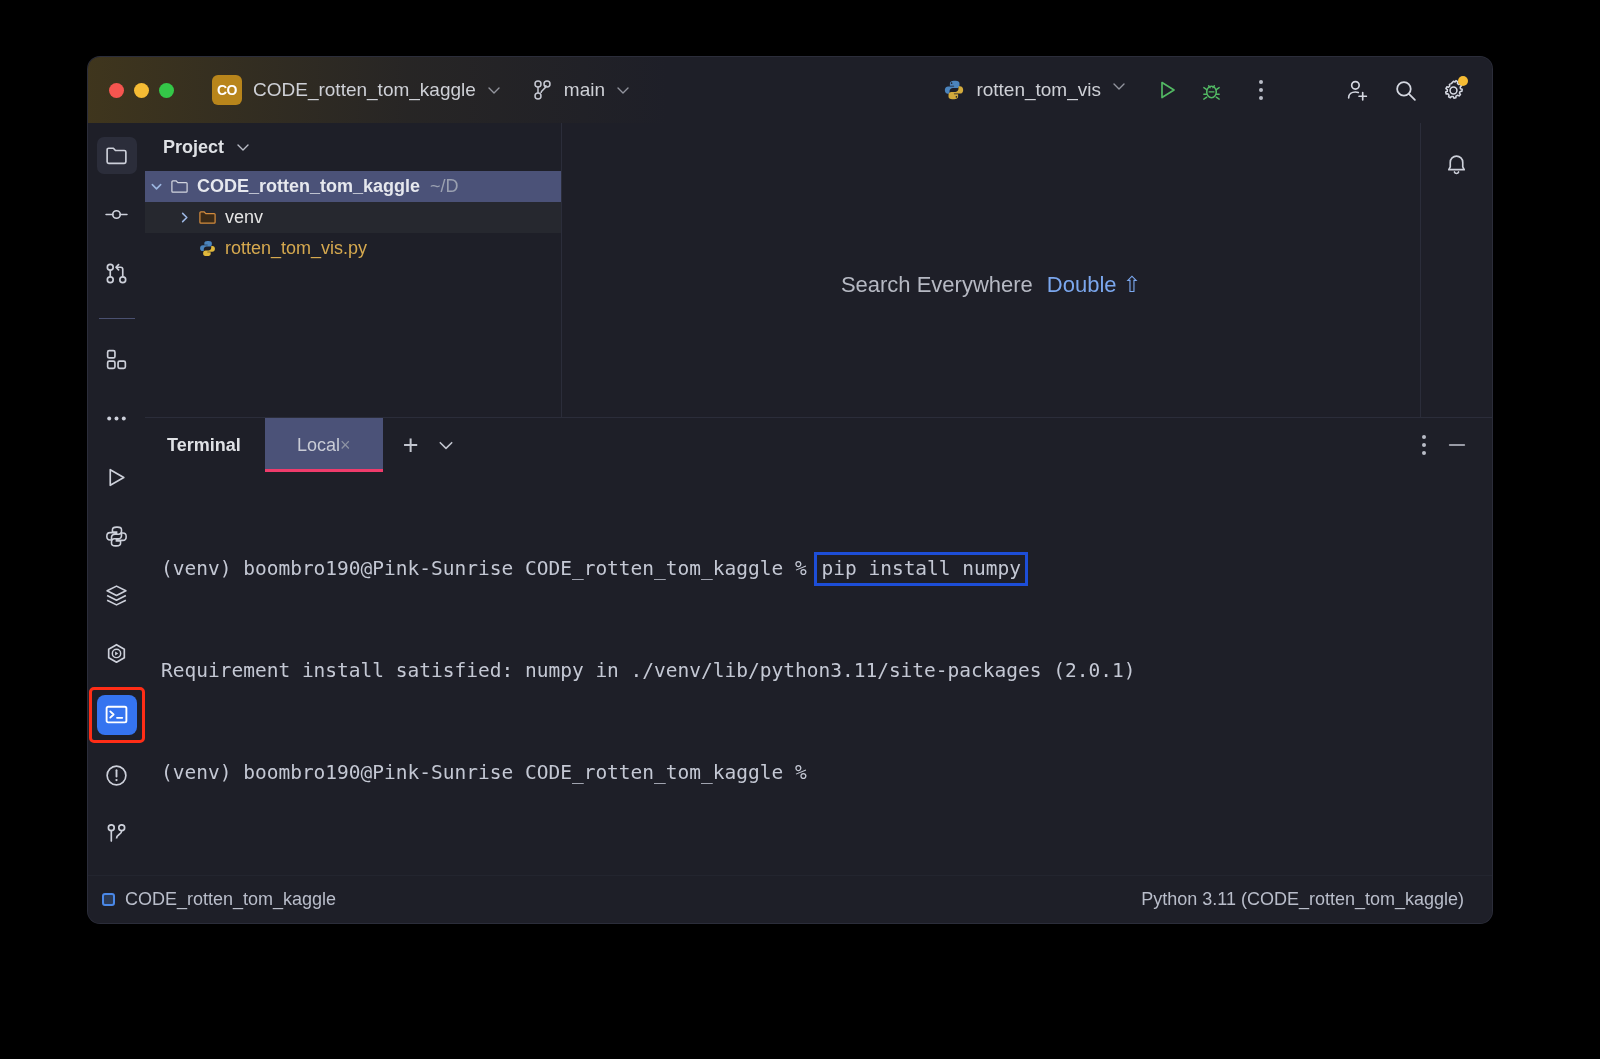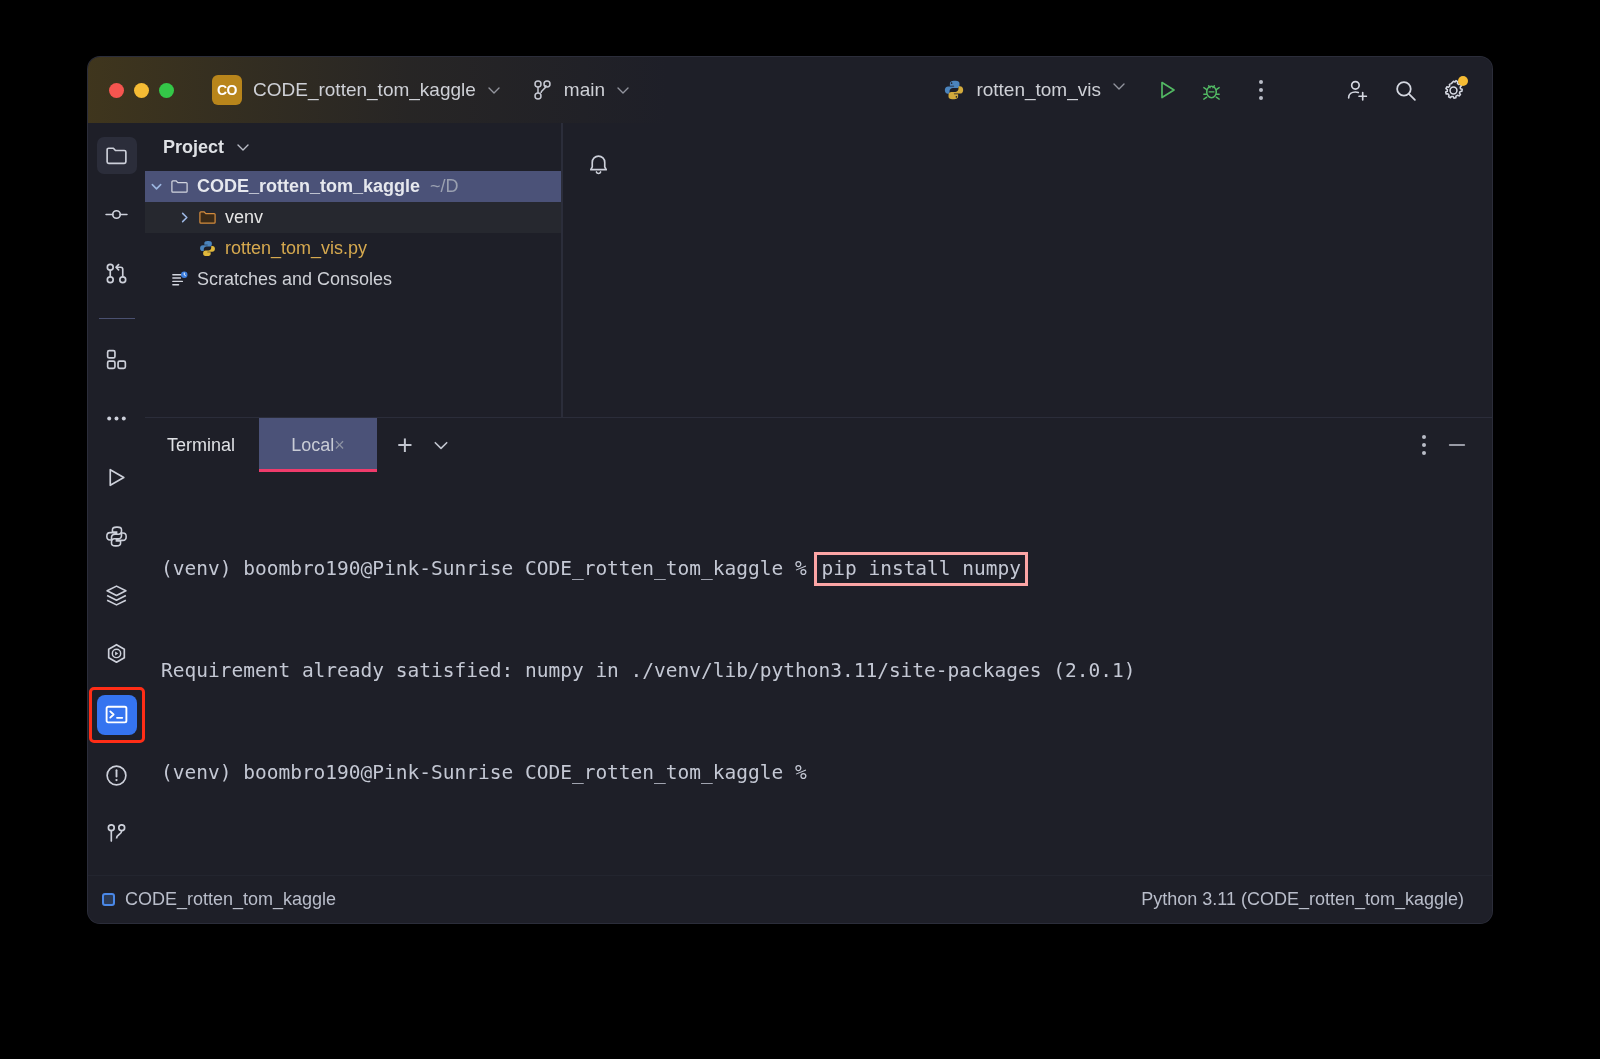--- a/index.html
+++ b/index.html
@@ -166,21 +166,21 @@
     background:#1e1f28;
     min-height:0;
   }
   #term-tabs {
     height:54px;
     display:flex; align-items:center;
     background:#1e1f28;
     position:relative;
   }
   #term-title {
-    color:#dfe1e5; font-size:18px; font-weight:normal;
+    color:#dfe1e5; font-size:18px; font-weight:bold;
     margin-left:22px; margin-right:24px;
   }
   .term-tab {
     height:54px; min-width:118px;
     display:flex; align-items:center; justify-content:center; 
     background:#4b5278;
     position:relative;
     padding:0 16px;
   }
   .term-tab .lbl { color:#c9ccd6; font-size:18px; }
@@ -201,21 +201,21 @@
     font-size:19.5px;
     line-height:34px;
     color:#c4c8d4;
     white-space:pre;
     position:relative;
     overflow:hidden;
   }
   .term-line { padding-left:8px; }
   .cmd-box {
     display:inline-block;
-    border:3px solid #fca5a5;
+    border:3px solid #1d4ed8;
     padding: 1px 4px;
     margin-left: -4px;
     line-height: 26px;
   }
 
   
   #statusbar {
     height:48px;
     background:#1e1f28;
     display:flex; align-items:center;
@@ -481,35 +481,30 @@
               <span class="tree-icon">
                 <svg viewBox="0 0 24 24" width="19" height="19">
                   <path d="M12 2.5c-2.4 0-4 .9-4 2.7v2.2h4.2v.6H6c-2 0-3.4 1.4-3.4 3.7s1.2 3.6 3.2 3.6h1.5V13c0-1.9 1.6-3.4 3.6-3.4h3.6c1.7 0 3-1.3 3-3V5.3c0-1.9-1.5-2.8-3.9-2.8z" fill="#4b84bd"></path>
                   <path d="M12 21.5c2.4 0 4-.9 4-2.7v-2.2h-4.2v-.6H18c2 0 3.4-1.4 3.4-3.7s-1.2-3.6-3.2-3.6h-1.5V11c0 1.9-1.6 3.4-3.6 3.4h-3.6c-1.7 0-3 1.3-3 3v1.3c0 1.9 1.5 2.8 3.9 2.8z" fill="#e0b83c"></path>
                 </svg>
               </span>
               <span class="t-label yellow">rotten_tom_vis.py</span>
             </div>
 
 
-            <div class="tree-row indent0">
-              <span class="arrow blank">·</span>
-              <span class="tree-icon">
-                <svg viewBox="0 0 20 20" width="19" height="19">
-                  <path d="M3 5h11M3 8.5h8M3 12h10M3 15.5h6" stroke="#d2d5de" stroke-width="1.5" stroke-linecap="round"></path>
-                  <circle cx="15" cy="5" r="3.4" fill="#3b7ddd"></circle>
-                  <path d="M15 3.2v1.9l1.2.8" stroke="#fff" stroke-width="1" stroke-linecap="round" fill="none"></path>
-                </svg>
-              </span>
-              <span class="t-label">Scratches and Consoles</span>
-            </div>
 
           </div>
         </div>
 
+        <div id="editor-blank">
+          <div id="se-hint">
+            <span class="se-label">Search Everywhere</span>
+            <span class="se-key">Double ⇧</span>
+          </div>
+        </div>
 
         <div id="right-rail">
           <div class="rail-btn">
             <svg viewBox="0 0 24 24" width="25" height="25">
               <path d="M12 3a6 6 0 00-6 6v4.4L4.6 16h14.8L18 13.4V9a6 6 0 00-6-6z" fill="none" stroke="#cdd0da" stroke-width="1.6" stroke-linejoin="round"></path>
               <path d="M10 18.2a2.1 2.1 0 004 0" fill="none" stroke="#cdd0da" stroke-width="1.6" stroke-linecap="round"></path>
             </svg>
           </div>
         </div>
       </div>
@@ -539,21 +534,21 @@
             <span>
               <svg viewBox="0 0 24 24" width="22" height="22">
                   <path d="M4 12h16" stroke="#c2c5cf" stroke-width="1.8" stroke-linecap="round"></path>
                 </svg>
             </span>
           </div>
         </div>
 
         <div id="term-output">
           <div class="term-line"><span>(venv) boombro190@Pink-Sunrise CODE_rotten_tom_kaggle % </span><span class="cmd-box">pip install numpy</span></div>
-          <div class="term-line">Requirement already satisfied: numpy in ./venv/lib/python3.11/site-packages (2.0.1)</div>
+          <div class="term-line">Requirement install satisfied: numpy in ./venv/lib/python3.11/site-packages (2.0.1)</div>
           <div class="term-line">(venv) boombro190@Pink-Sunrise CODE_rotten_tom_kaggle % </div>
         </div>
       </div>
     </div>
   </div>
 
   <div id="statusbar">
     <div id="sb-left">
       <span class="sb-sq"></span>
       <span class="lbl">CODE_rotten_tom_kaggle</span>

